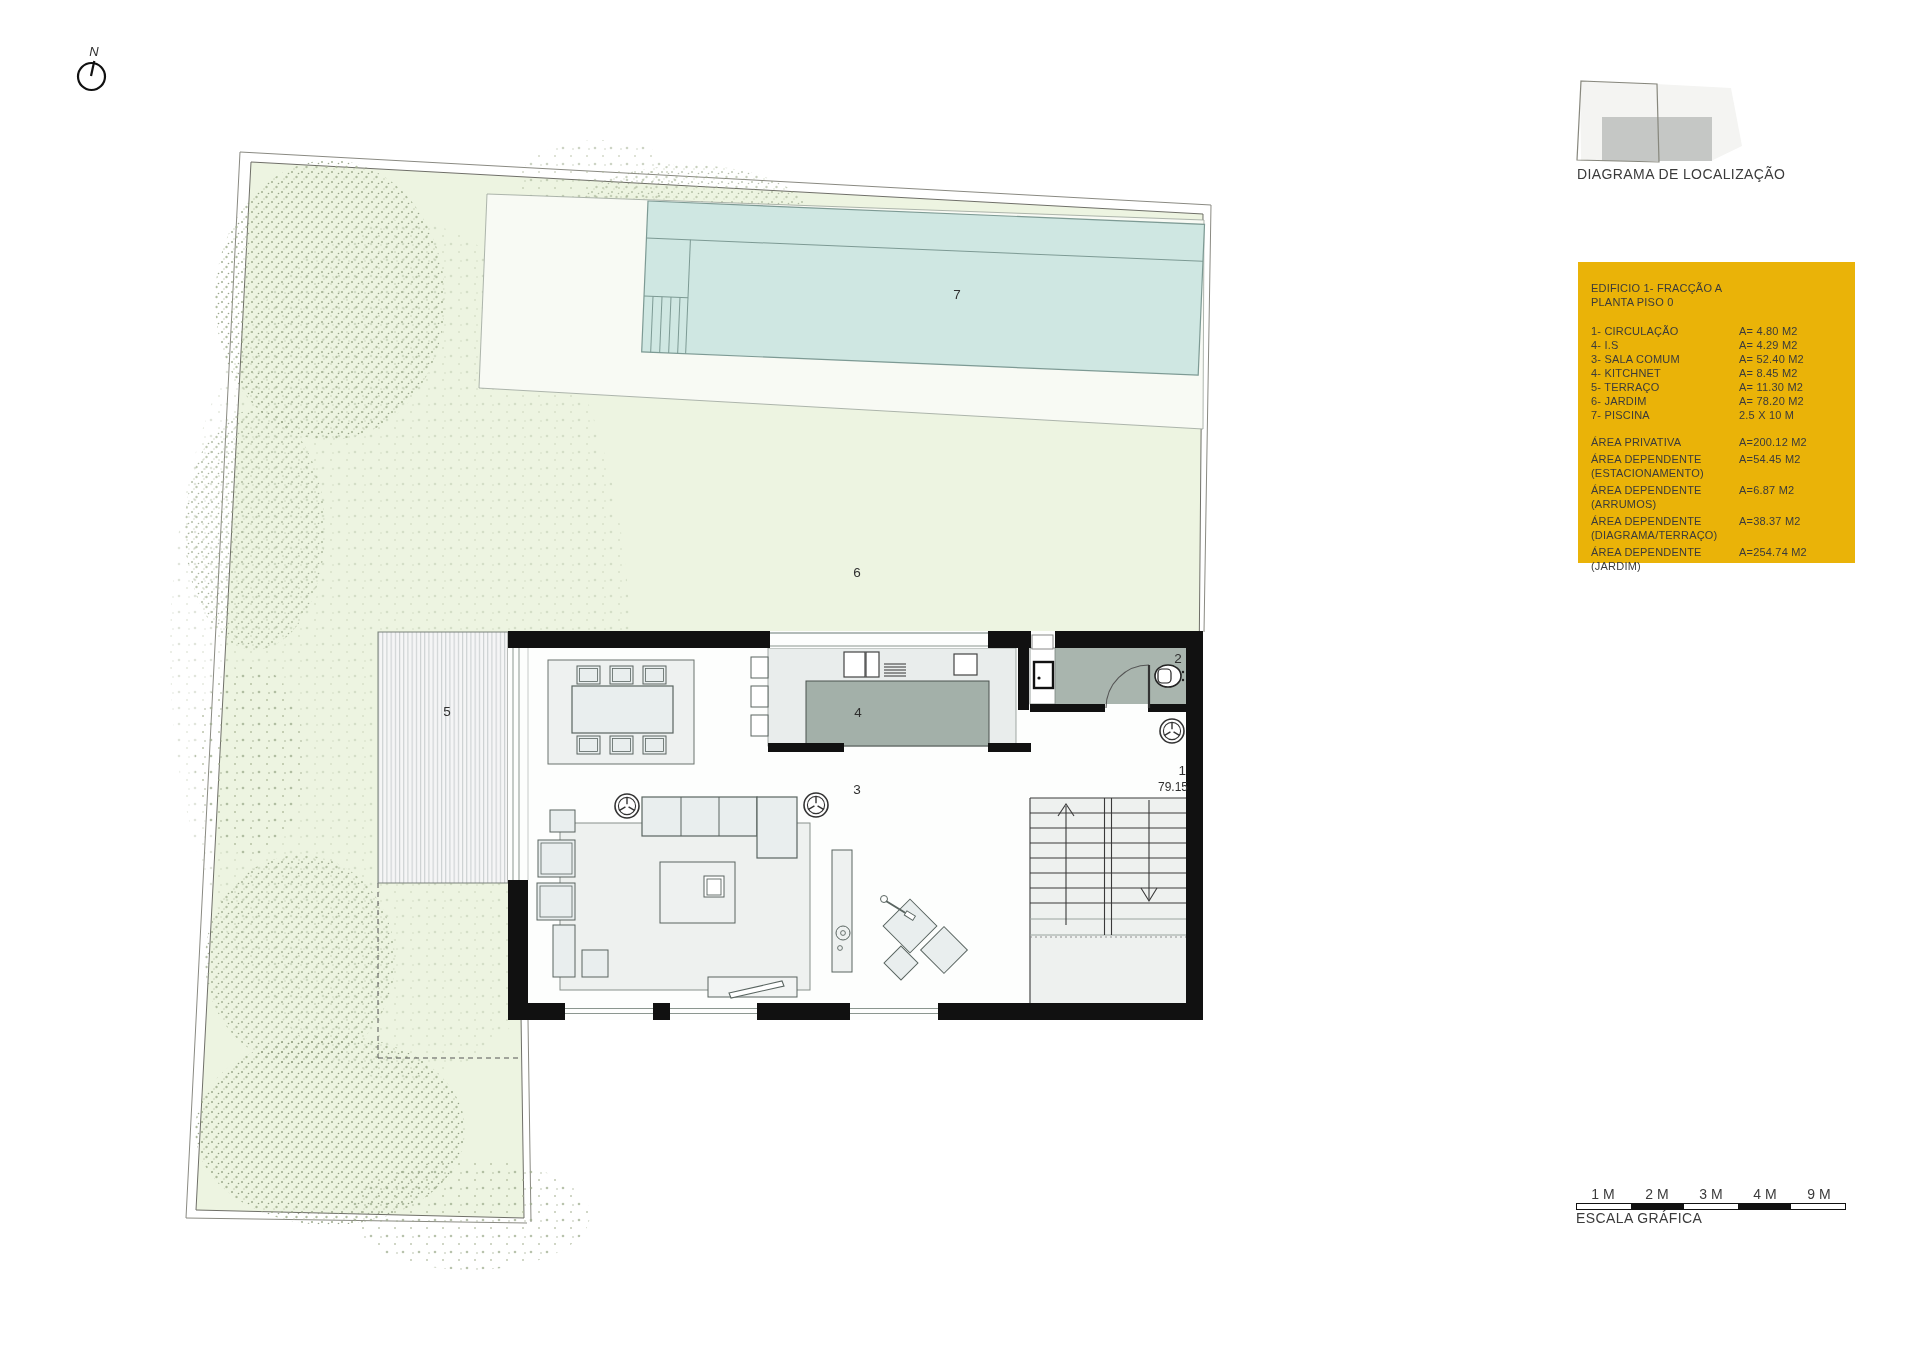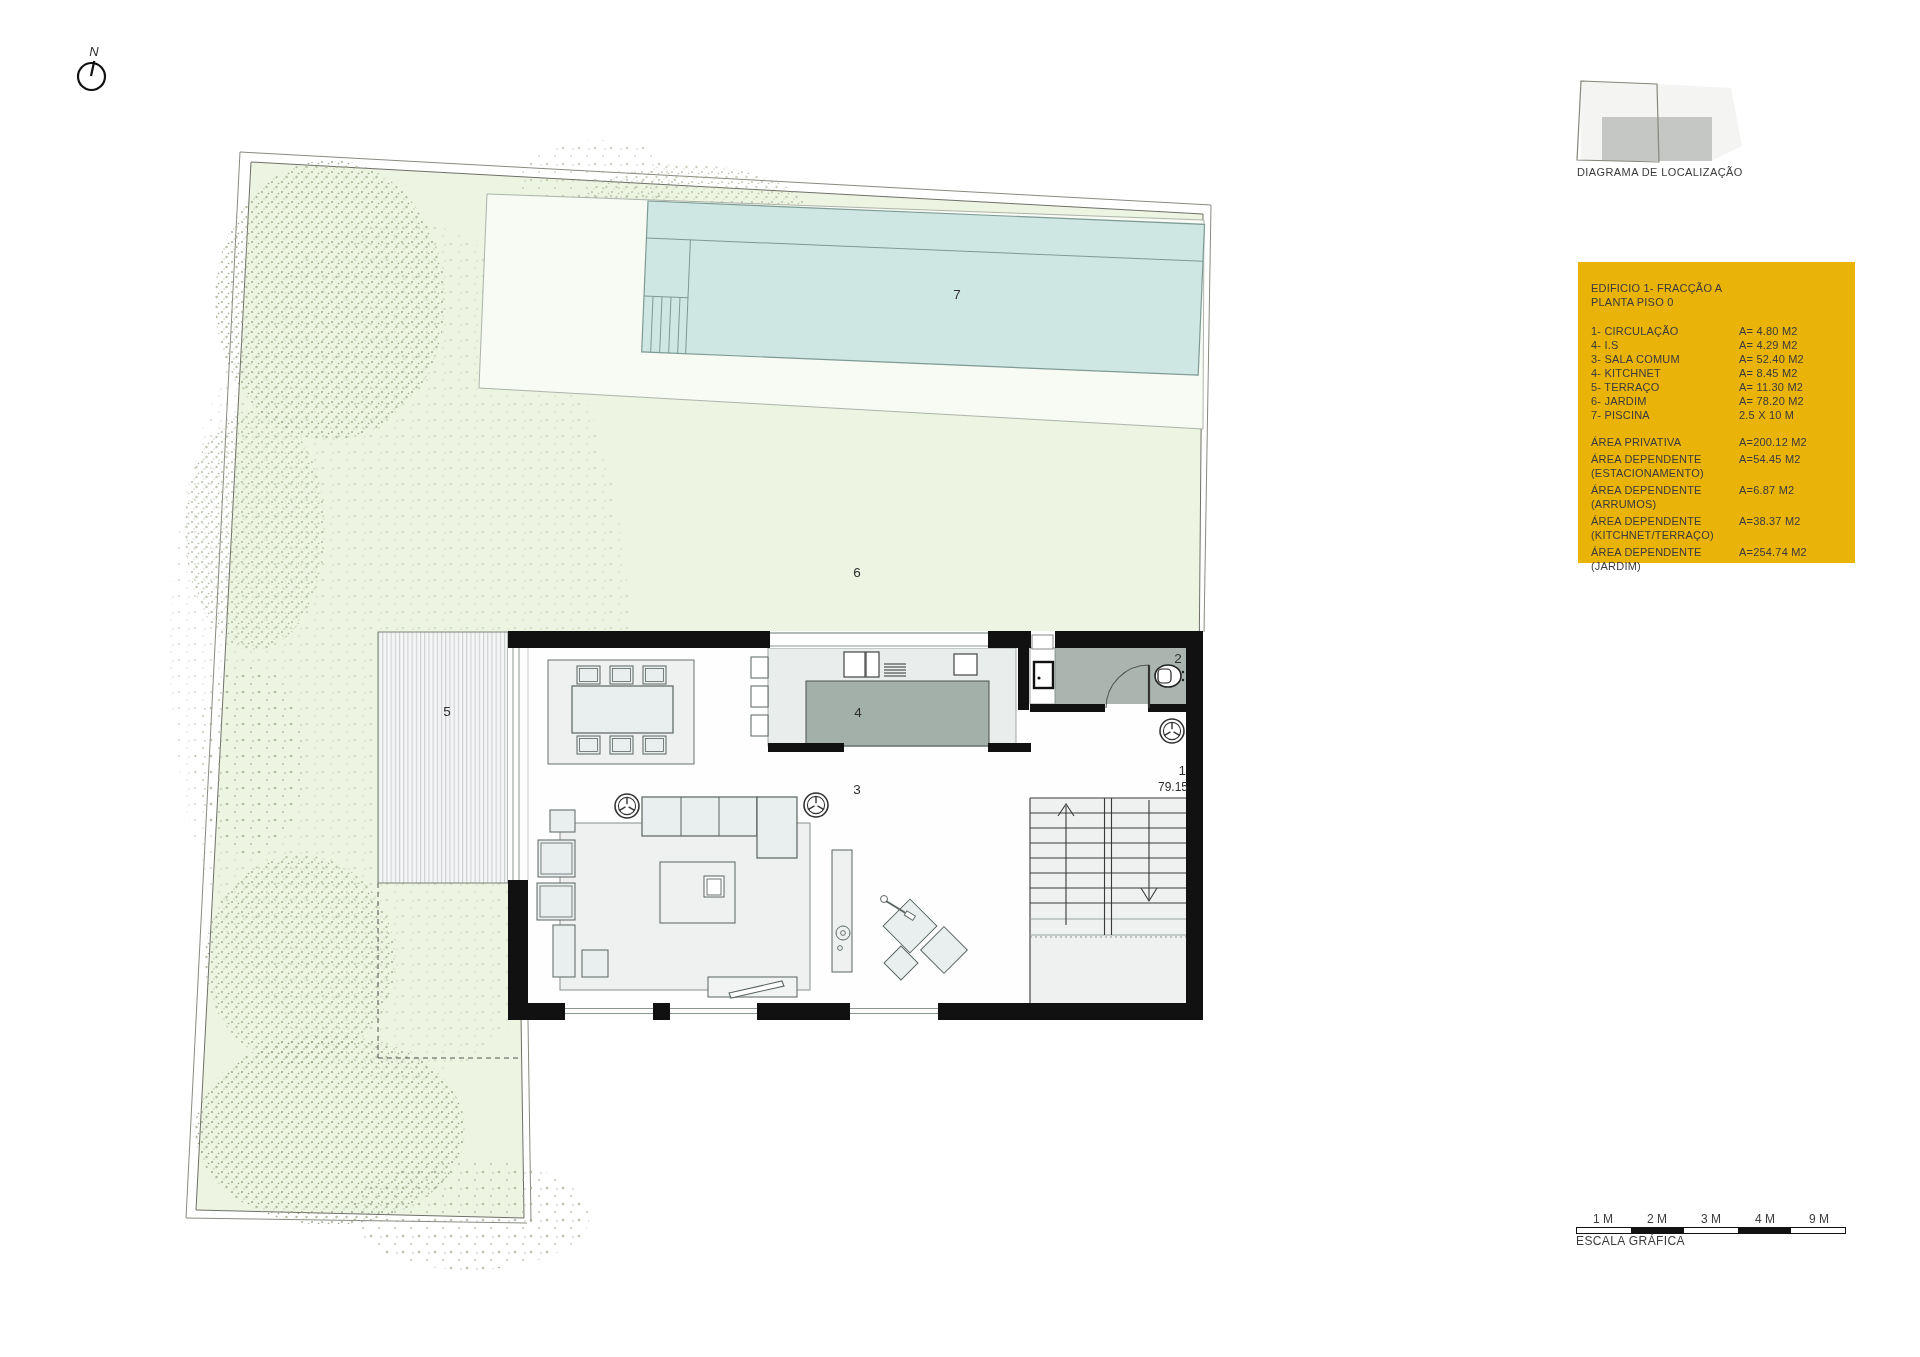--- a/index.html
+++ b/index.html
@@ -17,24 +17,24 @@
   .lg-row{display:flex;}
   .lg-row .lab{width:148px;flex:none;white-space:nowrap;}
   .lg-row .val{flex:1;white-space:nowrap;}
   .lg-areas{margin-top:13px;}
   .area-group{display:flex;margin-bottom:3px;}
   .area-group .lab{width:148px;flex:none;}
   .area-group .val{flex:1;white-space:nowrap;}
   .area-l2:empty{display:none;}
 
   
-  .diagram-caption{position:absolute;left:1577px;top:166px;font-size:11px;letter-spacing:.4px;white-space:nowrap;}
+  .diagram-caption{position:absolute;left:1577px;top:166px;font-size:14px;letter-spacing:.4px;white-space:nowrap;}
 
   
-  .scalebar{position:absolute;left:1576px;top:1212px;width:270px;font-size:12px;}
+  .scalebar{position:absolute;left:1576px;top:1186px;width:270px;font-size:14px;}
   .sb-ticks{display:flex;}
   .sb-ticks span{width:54px;text-align:center;display:inline-block;}
   .sb-bar{display:flex;height:5px;border:1px solid #111;margin-top:1px;}
   .sb-bar div{width:54px;height:5px;}
   .sb-caption{margin-top:0;letter-spacing:.4px;white-space:nowrap;}
 </style>
 </head>
 <body>
 
 <div class="page">
@@ -358,21 +358,21 @@
         <span class="area-l2">(ESTACIONAMENTO)</span></span>
       <span class="val">A=54.45 M2</span>
     </div>
     <div class="area-group">
       <span class="lab"><span>ÁREA DEPENDENTE</span><br>
         <span class="area-l2">(ARRUMOS)</span></span>
       <span class="val">A=6.87 M2</span>
     </div>
     <div class="area-group">
       <span class="lab"><span>ÁREA DEPENDENTE</span><br>
-        <span class="area-l2">(KITCHNET/TERRAÇO)</span></span>
+        <span class="area-l2">(DIAGRAMA/TERRAÇO)</span></span>
       <span class="val">A=38.37 M2</span>
     </div>
     <div class="area-group">
       <span class="lab"><span>ÁREA DEPENDENTE</span><br>
         <span class="area-l2">(JARDIM)</span></span>
       <span class="val">A=254.74 M2</span>
     </div>
   </div>
 </div>
 

